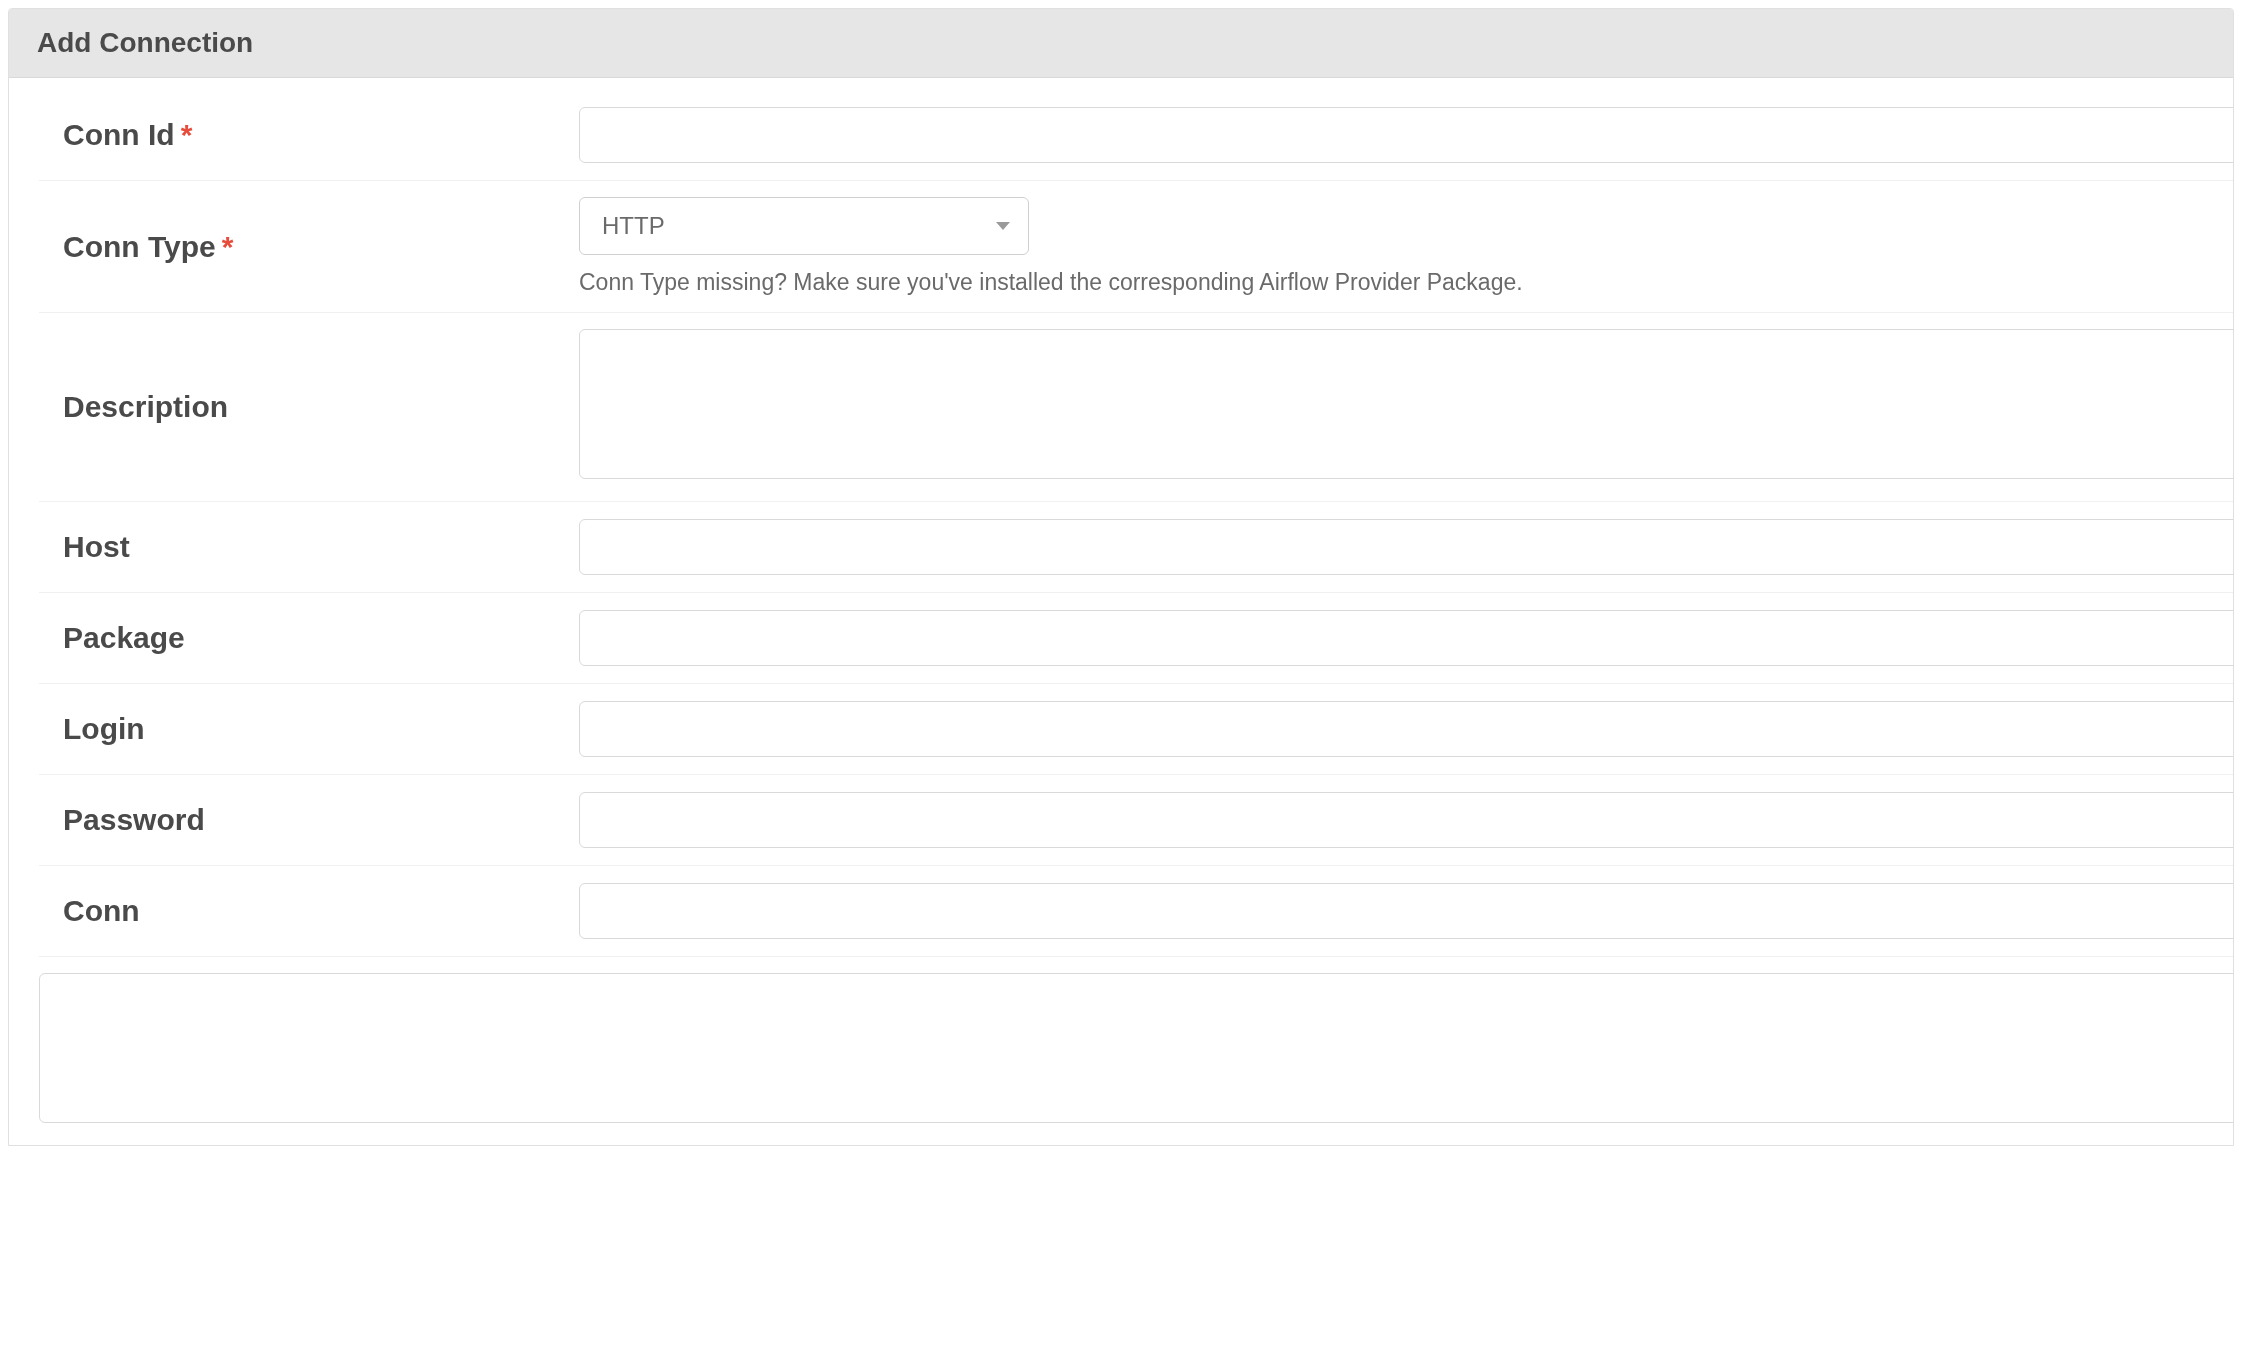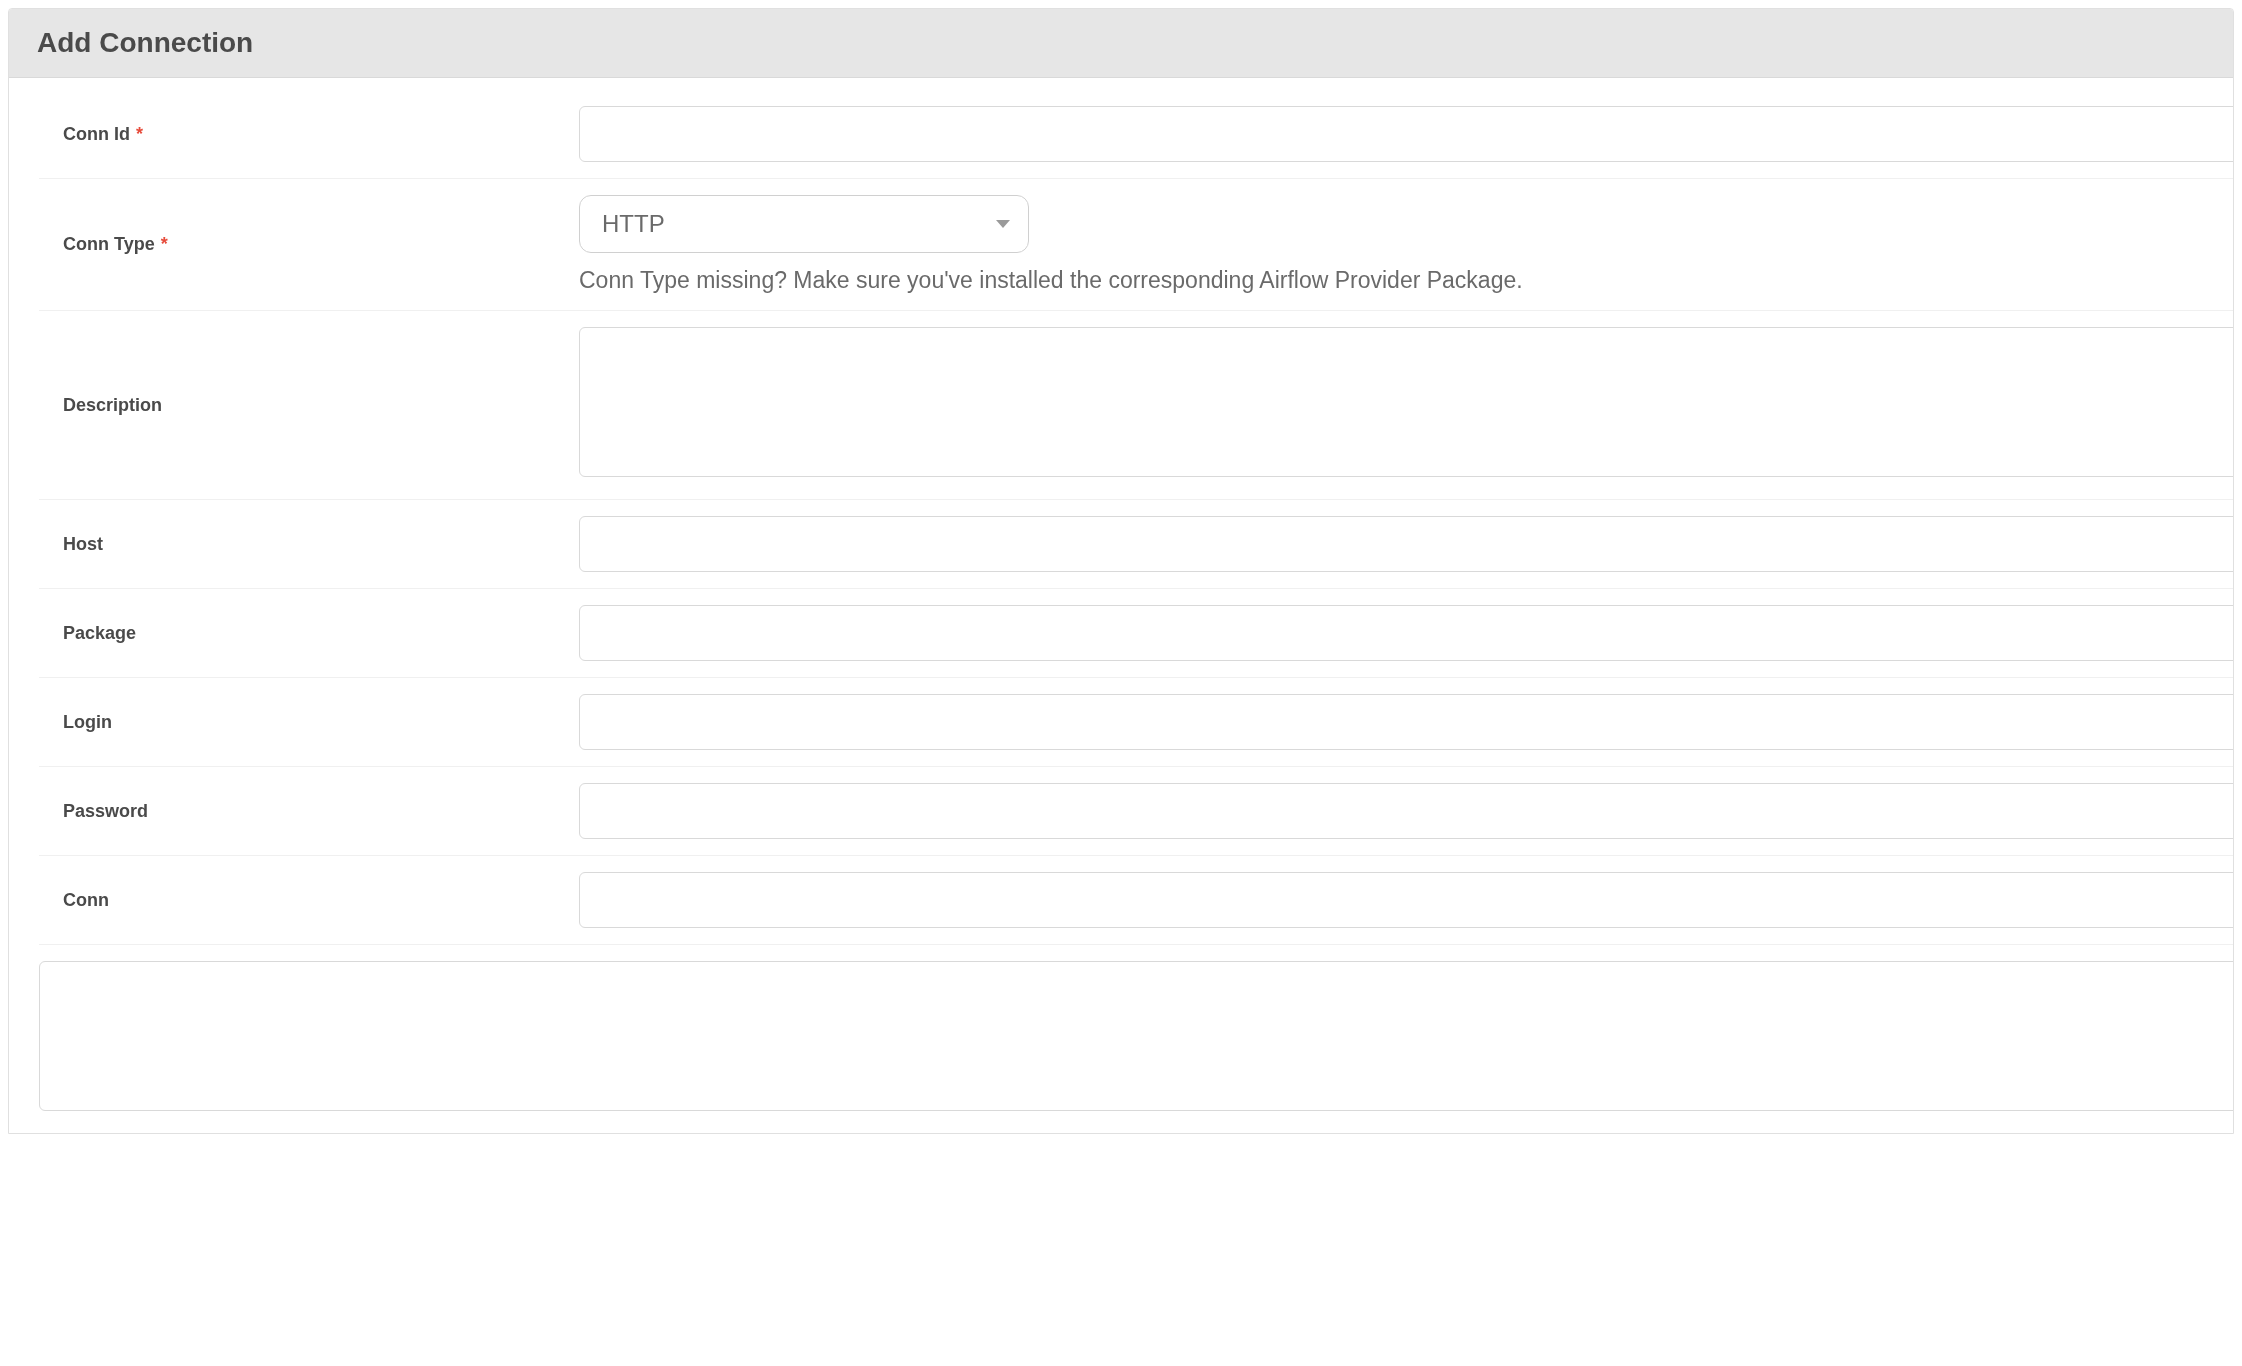--- a/index.html
+++ b/index.html
@@ -44,21 +44,21 @@
     border-bottom: 1px solid #f0f0f0;
   }
   .form-row.no-border {
     border-bottom: none;
   }
   .label-cell {
     flex: 0 0 540px;
     padding: 28px 0 28px 24px;
     font-weight: 700;
     color: #4a4a4a;
-    font-size: 18px;
+    font-size: 30px;
     display: flex;
     align-items: center;
   }
   .required-asterisk {
     color: #e74c3c;
     margin-left: 6px;
     font-weight: 700;
   }
   .input-cell {
     flex: 1;
@@ -90,21 +90,21 @@
   }
   .select-wrap {
     display: flex;
     flex-direction: column;
     gap: 14px;
   }
   .select-box {
     width: 450px;
     height: 58px;
     border: 1px solid #d0d0d0;
-    border-radius: 12px;
+    border-radius: 6px;
     background: #fff;
     display: flex;
     align-items: center;
     justify-content: space-between;
     padding: 0 18px 0 22px;
     cursor: pointer;
     color: #6a6a6a;
     font-size: 24px;
   }
   .select-box .caret {

